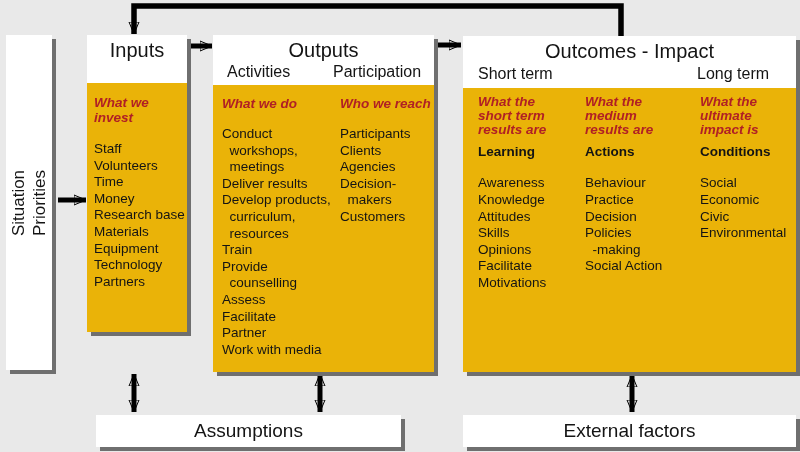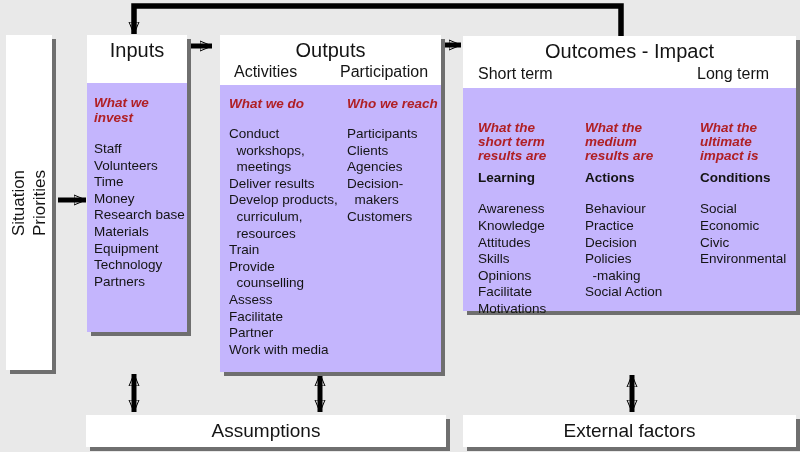--- a/index.html
+++ b/index.html
@@ -14,58 +14,58 @@
   }
 
   
   .panel {
     position: absolute;
     background: #ffffff;
     box-shadow: 4px 4px 0 #6F6F6F;
   }
   #situation   { left: 6px;   top: 35px;  width: 46px;  height: 335px; }
   #inputs      { left: 87px;  top: 35px;  width: 100px; height: 297px; }
-  #outputs     { left: 213px; top: 35px;  width: 221px; height: 337px; margin-left: 7px; }
-  #outcomes    { left: 463px; top: 36px;  width: 333px; height: 275px; }
-  #assumptions { left: 86px;  top: 415px; width: 360px; height: 32px;  }
+  #outputs     { left: 213px; top: 35px;  width: 221px; height: 337px; }
+  #outcomes    { left: 463px; top: 36px;  width: 333px; height: 336px; }
+  #assumptions { left: 96px;  top: 415px; width: 305px; height: 32px;  }
   #external    { left: 463px; top: 415px; width: 333px; height: 32px;  }
 
   .box-title {
     position: absolute; top: 2px; left: 0; right: 0;
     text-align: center; font-size: 20px; line-height: 26px;
     white-space: nowrap;
   }
   .subhead { position: absolute; font-size: 16px; line-height: 20px; white-space: nowrap; }
   #outputs  .subhead.a { left: 14px;  top: 27px; }
   #outputs  .subhead.b { left: 120px; top: 27px; }
   #outcomes .subhead.a { left: 15px;  top: 28px; }
   #outcomes .subhead.b { left: 112px; top: 28px; }
   #outcomes .subhead.c { left: 234px; top: 28px; }
 
   .panel-body {
     position: absolute; left: 0; right: 0; bottom: 0;
-    background: #c4b5fd;
+    background: #eab308;
     font-size: 13.5px;
   }
   #inputs   .panel-body { top: 48px; }
   #outputs  .panel-body { top: 50px; }
   #outcomes .panel-body { top: 52px; }
 
   .descriptor {
     color: #B02025;
     font-style: italic;
     font-weight: 700;
     line-height: 15px;
     white-space: pre-line;
   }
   .col { position: absolute; }
   #inputs .col        { left: 7px;  top: 12px; width: 92px; }
   #outputs .col.a     { left: 9px;  top: 11px; width: 118px; }
   #outputs .col.b     { left: 127px; top: 11px; width: 92px; }
-  #outcomes .col      { top: 7px; margin-top: 26px; }
+  #outcomes .col      { top: 7px; }
   #outcomes .col.a    { left: 15px;  width: 102px; }
   #outcomes .col.b    { left: 122px; width: 112px; }
   #outcomes .col.c    { left: 237px; width: 95px; }
 
   #inputs .descriptor  { margin-bottom: 16px; }
   #outputs .descriptor { margin-bottom: 15px; }
   #outcomes .descriptor{ line-height: 13.8px; margin-bottom: 8px; }
 
   .col-subhead { font-weight: 700; font-size: 13.5px; line-height: 15px; margin-bottom: 16px; }
   .line { line-height: 16.6px; white-space: pre; }

